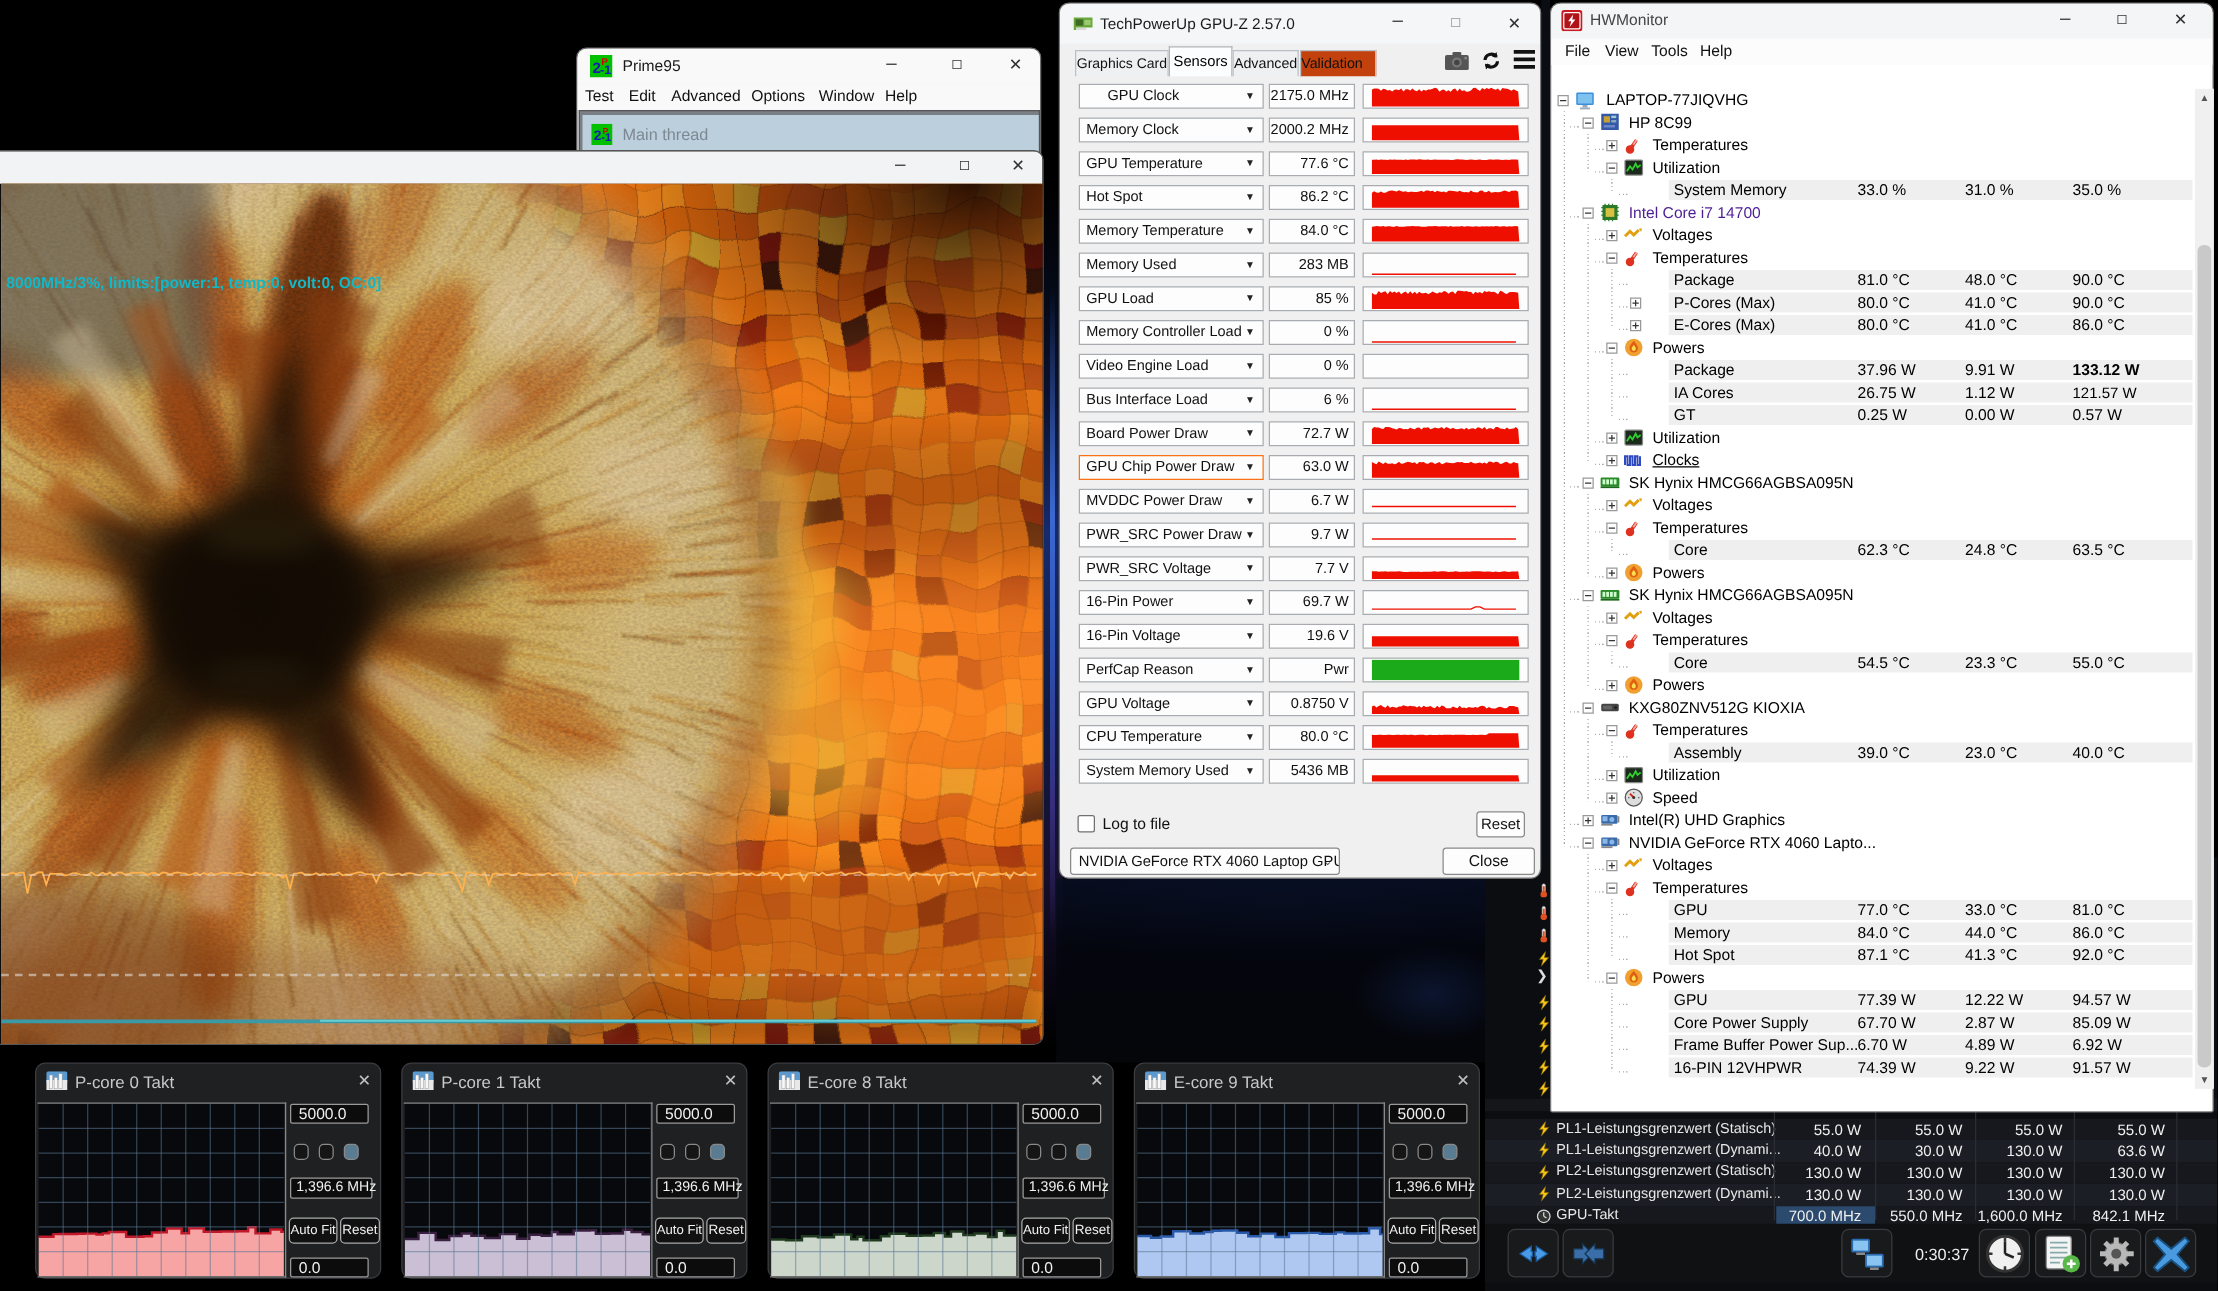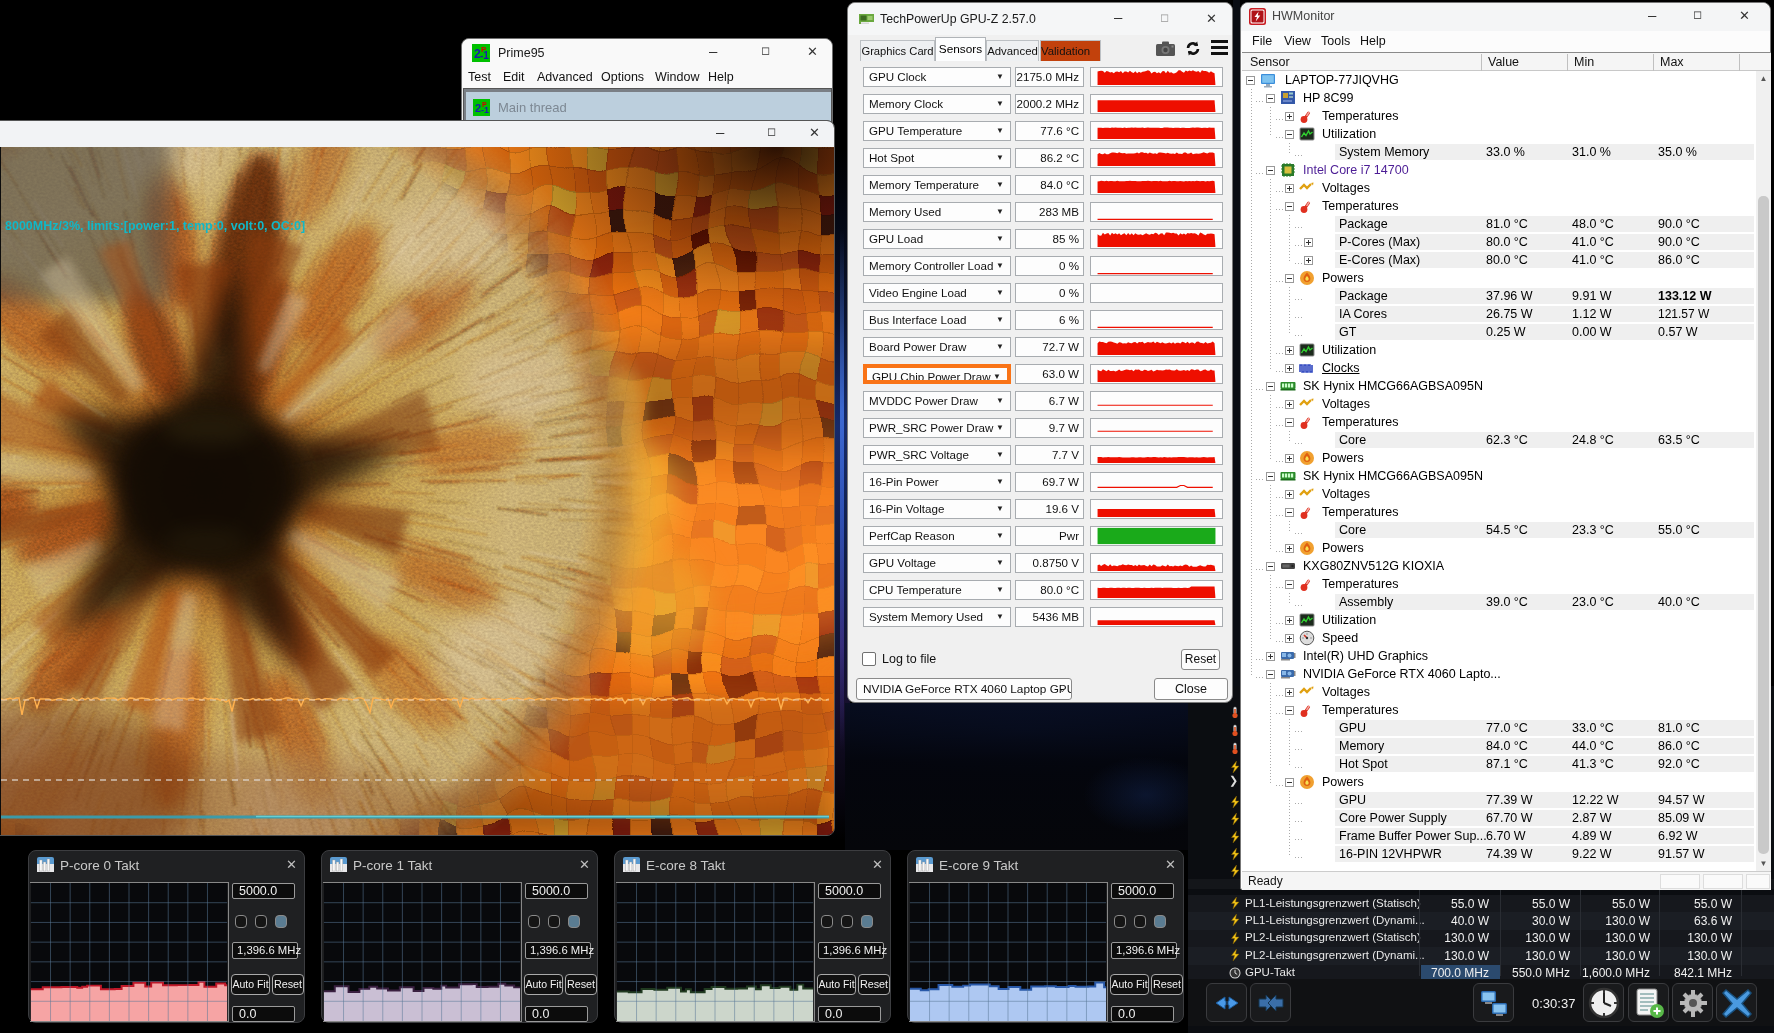--- a/index.html
+++ b/index.html
@@ -1512,21 +1512,21 @@
 <svg class="abs" style="left:337px;top:3px" width="16" height="17" viewBox="0 0 16 17">
         <path d="M3 8a5 5 0 0 1 9-2.6" fill="none" stroke="#111" stroke-width="2.6"></path>
         <path d="M13 9a5 5 0 0 1-9 2.6" fill="none" stroke="#111" stroke-width="2.6"></path>
         <path d="M12.2 1.5 13 6l-4.4-.6z" fill="#111"></path>
         <path d="M3.8 15.5 3 11l4.4.6z" fill="#111"></path>
       </svg>
 <div class="abs" style="left:363px;top:3px;width:17px;height:3px;background:#111;"></div>
 <div class="abs" style="left:363px;top:9px;width:17px;height:3px;background:#111;"></div>
 <div class="abs" style="left:363px;top:15px;width:17px;height:3px;background:#111;"></div>
 </div>
-<div class="abs" style="left:15px;top:64px;width:148px;height:20px;background:#fdfdfd;border:1px solid #a8acb0;font-size:11.6px;color:#111;line-height:18px;padding-left:5px;white-space:nowrap;overflow:hidden;">GPU Clock<span style="position:absolute;right:6px;top:0px;font-size:8px;color:#222;">▼</span></div>
+<div class="abs" style="left:15px;top:64px;width:148px;height:20px;background:#fdfdfd;border:1px solid #a8acb0;font-size:11.6px;color:#111;line-height:18px;padding-left:22px;white-space:nowrap;overflow:hidden;">GPU Clock<span style="position:absolute;right:6px;top:0px;font-size:8px;color:#222;">▼</span></div>
 <div class="abs" style="left:167px;top:64px;width:69px;height:20px;background:#fdfdfd;border:1px solid #a8acb0;font-size:11.6px;color:#111;line-height:18px;text-align:right;padding-right:4px;white-space:nowrap;">2175.0 MHz</div>
 <svg class="abs" style="left:242px;top:64px;background:#fdfdfd;border:1px solid #a8acb0;" width="133" height="20" viewBox="0 0 133 20">
       <path d="M1 19L1 3.9L3 3.2L5 3.1L7 3.3L9 5.2L11 3.3L13 3.8L15 4.9L17 4.4L19 5.8L21 4.2L23 4.0L25 4.6L27 3.2L29 5.7L31 3.8L33 3.8L35 4.9L37 3.0L39 4.8L41 5.5L43 3.7L45 5.8L47 4.3L49 5.2L51 4.1L53 3.9L55 3.4L57 2.5L59 3.2L61 6.0L63 4.4L65 4.1L67 5.7L69 4.6L71 6.0L73 3.7L75 3.2L77 5.8L79 3.0L81 5.3L83 4.6L85 6.0L87 5.8L89 4.8L91 2.6L93 2.5L95 4.1L97 5.4L99 2.7L101 4.0L103 2.7L105 3.6L107 2.5L109 3.6L111 4.3L113 3.2L115 5.3L117 2.6L119 3.2L121 3.4L123 3.9L125 5.2L127 3.7L129 4.9L131 5.8L132 19Z" fill="#ee0f00"></path>
     </svg>
 <div class="abs" style="left:15px;top:91px;width:148px;height:20px;background:#fdfdfd;border:1px solid #a8acb0;font-size:11.6px;color:#111;line-height:18px;padding-left:5px;white-space:nowrap;overflow:hidden;">Memory Clock<span style="position:absolute;right:6px;top:0px;font-size:8px;color:#222;">▼</span></div>
 <div class="abs" style="left:167px;top:91px;width:69px;height:20px;background:#fdfdfd;border:1px solid #a8acb0;font-size:11.6px;color:#111;line-height:18px;text-align:right;padding-right:4px;white-space:nowrap;">2000.2 MHz</div>
 <svg class="abs" style="left:242px;top:91px;background:#fdfdfd;border:1px solid #a8acb0;" width="133" height="20" viewBox="0 0 133 20">
       <path d="M1 19L1 5.7L3 5.7L5 5.7L7 5.7L9 5.7L11 5.7L13 5.7L15 5.7L17 5.7L19 5.7L21 5.7L23 5.7L25 5.7L27 5.7L29 5.7L31 5.7L33 5.7L35 5.7L37 5.7L39 5.7L41 5.7L43 5.7L45 5.7L47 5.7L49 5.7L51 5.7L53 5.7L55 5.7L57 5.7L59 5.7L61 5.7L63 5.7L65 5.7L67 5.7L69 5.7L71 5.7L73 5.7L75 5.7L77 5.7L79 5.7L81 5.7L83 5.7L85 5.7L87 5.7L89 5.7L91 5.7L93 5.7L95 5.7L97 5.7L99 5.7L101 5.7L103 5.7L105 5.7L107 5.7L109 5.7L111 5.7L113 5.7L115 5.7L117 5.7L119 5.7L121 5.7L123 5.7L125 5.7L127 5.7L129 5.7L131 5.7L132 19Z" fill="#ee0f00"></path>
     </svg>
 <div class="abs" style="left:15px;top:118px;width:148px;height:20px;background:#fdfdfd;border:1px solid #a8acb0;font-size:11.6px;color:#111;line-height:18px;padding-left:5px;white-space:nowrap;overflow:hidden;">GPU Temperature<span style="position:absolute;right:6px;top:0px;font-size:8px;color:#222;">▼</span></div>
@@ -1565,21 +1565,21 @@
 <div class="abs" style="left:15px;top:307px;width:148px;height:20px;background:#fdfdfd;border:1px solid #a8acb0;font-size:11.6px;color:#111;line-height:18px;padding-left:5px;white-space:nowrap;overflow:hidden;">Bus Interface Load<span style="position:absolute;right:6px;top:0px;font-size:8px;color:#222;">▼</span></div>
 <div class="abs" style="left:167px;top:307px;width:69px;height:20px;background:#fdfdfd;border:1px solid #a8acb0;font-size:11.6px;color:#111;line-height:18px;text-align:right;padding-right:4px;white-space:nowrap;">6 %</div>
 <svg class="abs" style="left:242px;top:307px;background:#fdfdfd;border:1px solid #a8acb0;" width="133" height="20" viewBox="0 0 133 20">
       <path d="M1 18.2L1 18.2L5 18.2L9 18.2L13 18.2L17 18.2L21 18.2L25 18.2L29 18.2L33 18.2L37 18.2L41 18.2L45 18.2L49 18.2L53 18.2L57 18.2L61 18.2L65 18.2L69 18.2L73 18.2L77 18.2L81 18.2L85 18.2L89 18.2L93 18.2L97 18.2L101 18.2L105 18.2L109 18.2L113 18.2L117 18.2L121 18.2L125 18.2L129 18.2" fill="none" stroke="#ee0f00" stroke-width="1.3"></path>
     </svg>
 <div class="abs" style="left:15px;top:334px;width:148px;height:20px;background:#fdfdfd;border:1px solid #a8acb0;font-size:11.6px;color:#111;line-height:18px;padding-left:5px;white-space:nowrap;overflow:hidden;">Board Power Draw<span style="position:absolute;right:6px;top:0px;font-size:8px;color:#222;">▼</span></div>
 <div class="abs" style="left:167px;top:334px;width:69px;height:20px;background:#fdfdfd;border:1px solid #a8acb0;font-size:11.6px;color:#111;line-height:18px;text-align:right;padding-right:4px;white-space:nowrap;">72.7 W</div>
 <svg class="abs" style="left:242px;top:334px;background:#fdfdfd;border:1px solid #a8acb0;" width="133" height="20" viewBox="0 0 133 20">
       <path d="M1 19L1 5.8L3 4.0L5 4.4L7 4.5L9 5.4L11 5.8L13 4.1L15 3.9L17 4.2L19 5.0L21 5.6L23 6.3L25 4.8L27 5.0L29 6.0L31 5.8L33 6.1L35 4.6L37 5.6L39 5.9L41 4.6L43 4.5L45 6.2L47 4.5L49 4.7L51 4.2L53 6.0L55 5.4L57 4.5L59 5.0L61 5.0L63 4.0L65 5.7L67 4.1L69 4.9L71 5.7L73 4.6L75 5.8L77 6.1L79 5.6L81 5.0L83 6.2L85 4.7L87 6.3L89 5.4L91 5.2L93 6.0L95 4.2L97 4.6L99 5.8L101 4.1L103 6.2L105 5.0L107 5.1L109 6.3L111 4.1L113 4.0L115 5.3L117 5.5L119 6.0L121 4.4L123 6.1L125 5.5L127 5.3L129 4.0L131 5.9L132 19Z" fill="#ee0f00"></path>
     </svg>
-<div class="abs" style="left:15px;top:361px;width:148px;height:20px;background:#fdfdfd;border:4px solid #f97316;font-size:11.6px;color:#111;line-height:18px;padding-left:5px;white-space:nowrap;overflow:hidden;">GPU Chip Power Draw<span style="position:absolute;right:6px;top:0px;font-size:8px;color:#222;">▼</span></div>
+<div class="abs" style="left:15px;top:361px;width:148px;height:20px;background:#fdfdfd;border:1px solid #f97316;font-size:11.6px;color:#111;line-height:18px;padding-left:5px;white-space:nowrap;overflow:hidden;">GPU Chip Power Draw<span style="position:absolute;right:6px;top:0px;font-size:8px;color:#222;">▼</span></div>
 <div class="abs" style="left:167px;top:361px;width:69px;height:20px;background:#fdfdfd;border:1px solid #a8acb0;font-size:11.6px;color:#111;line-height:18px;text-align:right;padding-right:4px;white-space:nowrap;">63.0 W</div>
 <svg class="abs" style="left:242px;top:361px;background:#fdfdfd;border:1px solid #a8acb0;" width="133" height="20" viewBox="0 0 133 20">
       <path d="M1 19L1 5.2L3 6.3L5 7.0L7 4.7L9 5.7L11 6.9L13 5.3L15 6.7L17 6.6L19 6.3L21 7.1L23 6.4L25 4.9L27 6.7L29 6.5L31 5.6L33 4.9L35 5.3L37 5.9L39 5.3L41 7.0L43 5.0L45 5.3L47 5.0L49 6.5L51 6.6L53 5.3L55 5.6L57 6.8L59 6.1L61 5.2L63 7.1L65 6.5L67 5.4L69 5.7L71 5.9L73 6.2L75 5.8L77 5.0L79 5.4L81 5.0L83 5.9L85 6.1L87 6.1L89 4.8L91 6.0L93 6.5L95 6.0L97 5.5L99 6.5L101 5.6L103 6.6L105 4.7L107 4.9L109 5.8L111 4.9L113 5.1L115 6.9L117 6.5L119 5.4L121 4.9L123 6.4L125 6.4L127 5.1L129 6.0L131 6.2L132 19Z" fill="#ee0f00"></path>
     </svg>
 <div class="abs" style="left:15px;top:388px;width:148px;height:20px;background:#fdfdfd;border:1px solid #a8acb0;font-size:11.6px;color:#111;line-height:18px;padding-left:5px;white-space:nowrap;overflow:hidden;">MVDDC Power Draw<span style="position:absolute;right:6px;top:0px;font-size:8px;color:#222;">▼</span></div>
 <div class="abs" style="left:167px;top:388px;width:69px;height:20px;background:#fdfdfd;border:1px solid #a8acb0;font-size:11.6px;color:#111;line-height:18px;text-align:right;padding-right:4px;white-space:nowrap;">6.7 W</div>
 <svg class="abs" style="left:242px;top:388px;background:#fdfdfd;border:1px solid #a8acb0;" width="133" height="20" viewBox="0 0 133 20">
       <path d="M1 14.7L1 14.7L5 14.7L9 14.7L13 14.7L17 14.7L21 14.7L25 14.7L29 14.7L33 14.7L37 14.7L41 14.7L45 14.7L49 14.7L53 14.7L57 14.7L61 14.7L65 14.7L69 14.7L73 14.7L77 14.7L81 14.7L85 14.7L89 14.7L93 14.7L97 14.7L101 14.7L105 14.7L109 14.7L113 14.7L117 14.7L121 14.7L125 14.7L129 14.7" fill="none" stroke="#ee0f00" stroke-width="1.3"></path>
     </svg>
 <div class="abs" style="left:15px;top:415px;width:148px;height:20px;background:#fdfdfd;border:1px solid #a8acb0;font-size:11.6px;color:#111;line-height:18px;padding-left:5px;white-space:nowrap;overflow:hidden;">PWR_SRC Power Draw<span style="position:absolute;right:6px;top:0px;font-size:8px;color:#222;">▼</span></div>
@@ -1639,30 +1639,20 @@
 <span class="abs" style="left:31px;top:6px;font-size:12.5px;color:#444;">HWMonitor</span>
 <span class="abs" style="left:407px;top:3px;font-size:15px;color:#333;">–</span>
 <span class="abs" style="left:452px;top:5px;font-size:11px;color:#333;">◻</span>
 <span class="abs" style="left:498px;top:5px;font-size:13px;color:#333;">✕</span>
 </div>
 <div class="abs" style="left:0;top:28px;width:100%;height:21px;background:#fcfcfc;font-size:12.5px;color:#111;">
 <span class="abs" style="left:11px;top:3px;">File</span>
       <span class="abs" style="left:43px;top:3px;">View</span>
 <span class="abs" style="left:80px;top:3px;">Tools</span>
       <span class="abs" style="left:119px;top:3px;">Help</span>
-    </div>
-<div class="abs" style="left:1px;top:49px;width:529px;height:19px;background:#f5f5f5;border-top:1px solid #8a8a8a;border-bottom:1px solid #c8c8c8;font-size:12.5px;color:#111;">
-<span class="abs" style="left:8px;top:2px;">Sensor</span>
-<span class="abs" style="left:246px;top:2px;">Value</span>
-<span class="abs" style="left:332px;top:2px;">Min</span>
-<span class="abs" style="left:418px;top:2px;">Max</span>
-<div class="abs" style="left:239px;top:1px;width:1px;height:17px;background:#c0c0c0;"></div>
-<div class="abs" style="left:325px;top:1px;width:1px;height:17px;background:#c0c0c0;"></div>
-<div class="abs" style="left:411px;top:1px;width:1px;height:17px;background:#c0c0c0;"></div>
-<div class="abs" style="left:497px;top:1px;width:1px;height:17px;background:#c0c0c0;"></div>
     </div>
 <div class="abs" style="left:1px;top:68px;width:529px;height:800px;background:#fff;overflow:hidden;">
 <div class="abs" style="left:514px;top:0;width:15px;height:800px;background:#f0f0f0;"></div>
 <div class="abs" style="left:514px;top:0;width:15px;height:15px;background:#f0f0f0;color:#555;font-size:8px;text-align:center;line-height:15px;">▲</div>
 <div class="abs" style="left:514px;top:785px;width:15px;height:15px;background:#f0f0f0;color:#555;font-size:8px;text-align:center;line-height:15px;">▼</div>
 <div class="abs" style="left:516px;top:125px;width:11px;height:658px;background:#c9c9c9;border-radius:5px;"></div>
 <div class="abs" style="left:9px;top:18px;width:1px;height:588px;background-image:repeating-linear-gradient(180deg,#aaa 0,#aaa 1px,transparent 1px,transparent 3px);"></div>
       <div class="abs" style="left:14px;top:30px;width:8px;height:1px;background-image:repeating-linear-gradient(90deg,#aaa 0,#aaa 1px,transparent 1px,transparent 3px);"></div>
       <div class="abs" style="left:14px;top:102px;width:8px;height:1px;background-image:repeating-linear-gradient(90deg,#aaa 0,#aaa 1px,transparent 1px,transparent 3px);"></div>
       <div class="abs" style="left:14px;top:318px;width:8px;height:1px;background-image:repeating-linear-gradient(90deg,#aaa 0,#aaa 1px,transparent 1px,transparent 3px);"></div>
@@ -2041,26 +2031,20 @@
       <span class="abs" style="left:244px;top:758px;font-size:12.5px;color:#000;">6.70 W</span>
       <span class="abs" style="left:330px;top:758px;font-size:12.5px;color:#000;">4.89 W</span>
       <span class="abs" style="left:416px;top:758px;font-size:12.5px;color:#000;">6.92 W</span>
       <span class="abs" style="left:97px;top:758px;font-size:12.5px;color:#000;white-space:nowrap;">Frame Buffer Power Sup...</span>
       <div class="abs" style="left:93px;top:775px;width:419px;height:16px;background:#efefef;"></div>
       <span class="abs" style="left:244px;top:776px;font-size:12.5px;color:#000;">74.39 W</span>
       <span class="abs" style="left:330px;top:776px;font-size:12.5px;color:#000;">9.22 W</span>
       <span class="abs" style="left:416px;top:776px;font-size:12.5px;color:#000;">91.57 W</span>
       <span class="abs" style="left:97px;top:776px;font-size:12.5px;color:#000;white-space:nowrap;">16-PIN 12VHPWR</span>
 </div>
-<div class="abs" style="left:1px;top:868px;width:529px;height:19px;background:#f5f5f5;border-top:1px solid #ccc;font-size:12px;color:#111;">
-<span class="abs" style="left:6px;top:2px;">Ready</span>
-<div class="abs" style="left:418px;top:2px;width:40px;height:15px;background:#fafafa;border:1px solid #ddd;"></div>
-<div class="abs" style="left:461px;top:2px;width:40px;height:15px;background:#fafafa;border:1px solid #ddd;"></div>
-<div class="abs" style="left:504px;top:2px;width:24px;height:15px;background:#fafafa;border:1px solid #ddd;"></div>
-    </div>
 </div>
 <div class="win" style="left:28px;top:850px;width:277px;height:173px;background:#1f2022;border:1px solid #3c3d40;">
 <svg class="abs" style="left:8px;top:6px" width="17" height="17" viewBox="0 0 17 17">
       <rect x="0" y="0" width="17" height="10" rx="2" fill="#5a9ad0"></rect>
       <rect x="0" y="7" width="17" height="8" fill="#e8e8ea"></rect>
       <rect x="2.5" y="3" width="2.6" height="11" fill="#f8f8f8" stroke="#999" stroke-width="0.4"></rect>
       <rect x="6.3" y="5" width="2.6" height="9" fill="#f8f8f8" stroke="#999" stroke-width="0.4"></rect>
       <rect x="10.1" y="2" width="2.6" height="12" fill="#f8f8f8" stroke="#999" stroke-width="0.4"></rect>
     </svg>
 <span class="abs" style="left:31px;top:7px;font-size:13.5px;color:#c8c8c8;">P-core 0 Takt</span>

